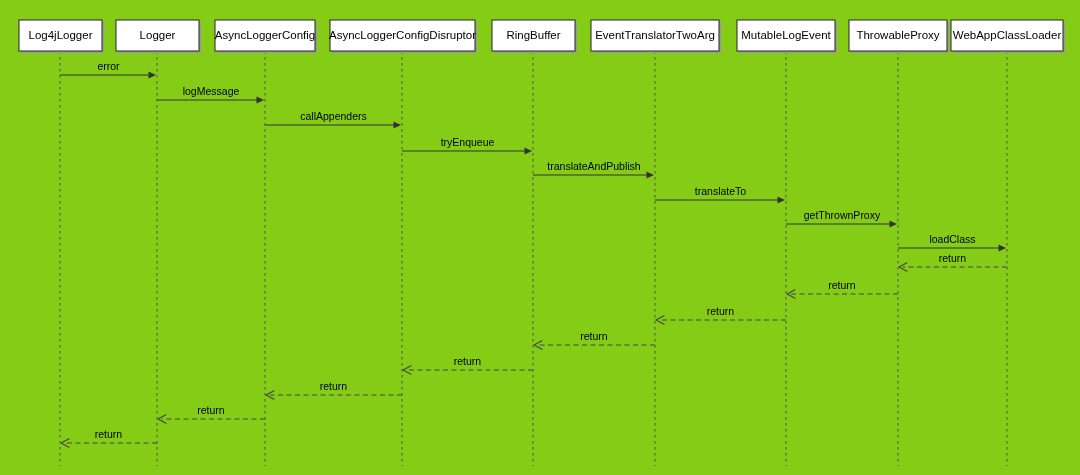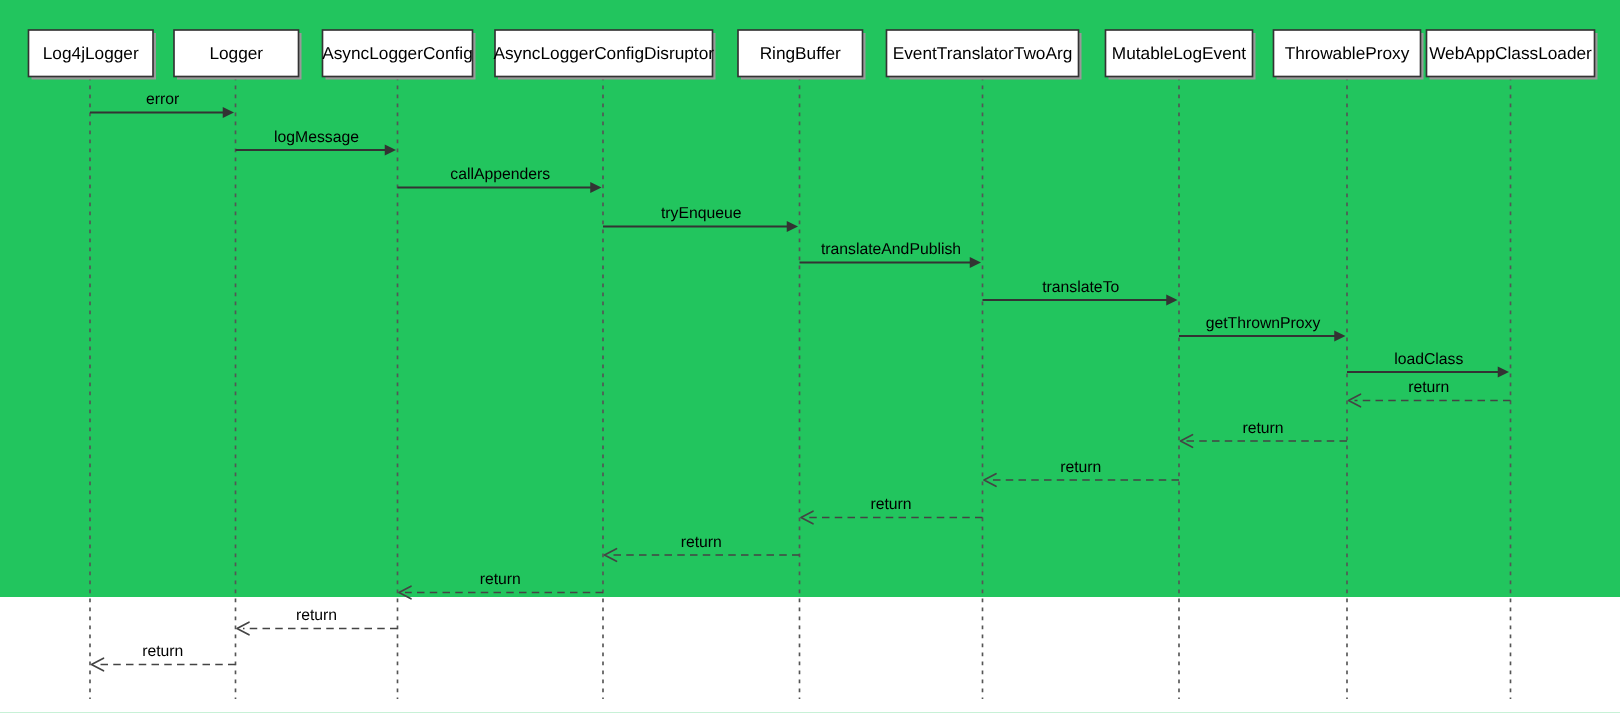--- a/index.html
+++ b/index.html
@@ -9,22 +9,22 @@
   }
   body {
     width: 1080px;
     height: 475px;
     font-family: "Liberation Sans", sans-serif;
     overflow: hidden;
   }
   #diagram-root {
     position: relative;
     width: 1080px;
-    height: 398px;
-    background: #22c55e;
+    height: 475px;
+    background: #84cc16;
   }
   svg#sequence-diagram {
     display: block;
     width: 1080px;
     height: 475px;
   }
   .participant-box {
     fill: #ffffff;
     stroke: #333333;
     stroke-width: 1.1;

